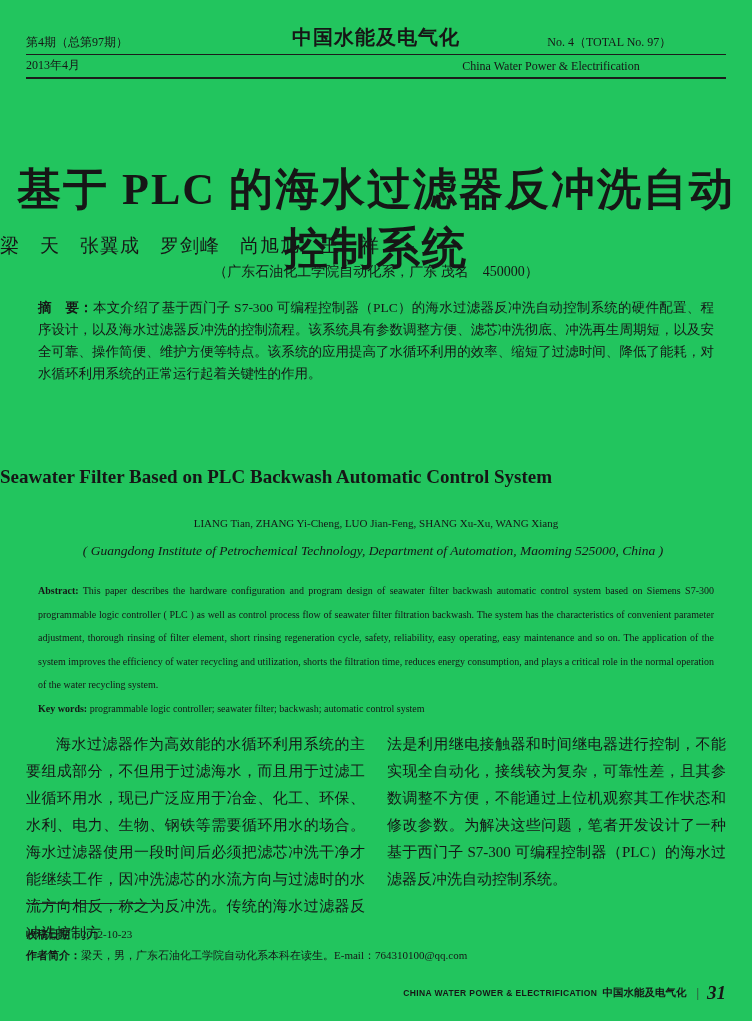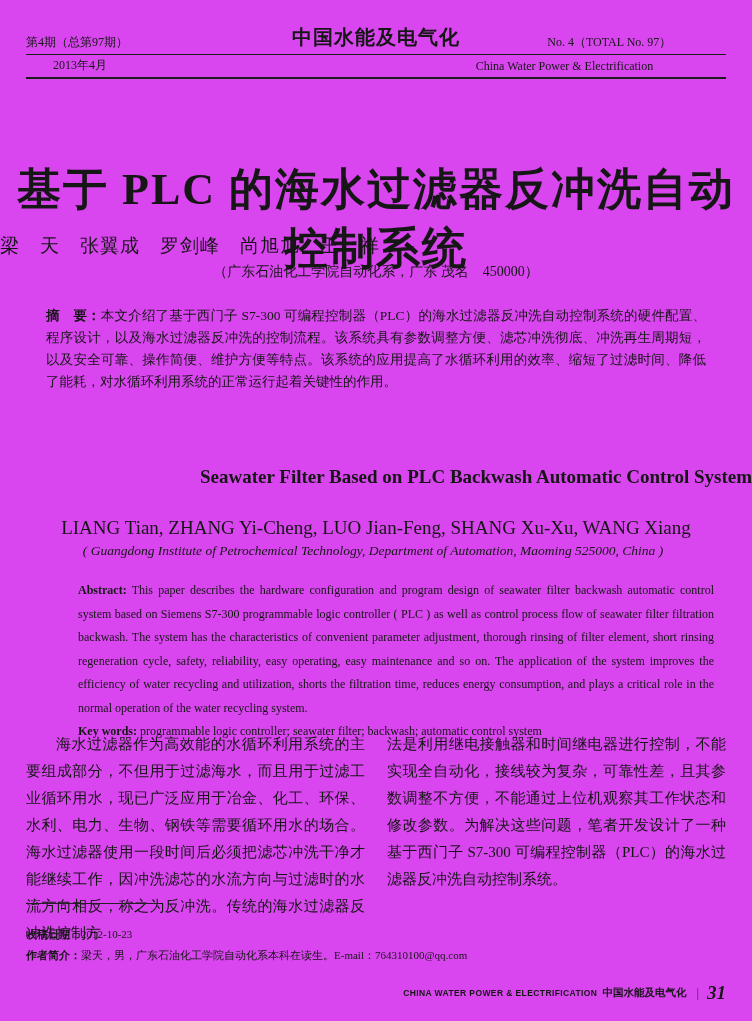--- a/index.html
+++ b/index.html
@@ -1,58 +1,58 @@
 <!DOCTYPE html>
 <html><head>
 <meta charset="utf-8">
 <style>
   html,body { margin:0; padding:0; }
   body { background:#e8e8e8; }
   .page {
     position:relative; width:752px; height:1021px; margin:0 auto;
-    background:#d946ef; color:#161616; overflow:hidden;
+    background:#22c55e; color:#161616; overflow:hidden;
     font-family:"Liberation Serif","DejaVu Serif",serif;
   }
   
   .header { position:absolute; top:24px; left:26px; right:26px; }
   .h-row { display:flex; align-items:flex-end; }
   .h-cell { flex:1; font-size:12px; padding-bottom:3px; white-space:nowrap; }
   .h-left { text-align:left; }
   .h-center { text-align:center; }
   .h-right { text-align:center; }
   .h-row1 { border-bottom:1.5px solid #1c1c1c; }
   .h-row1 .h-center { font-size:20px; font-weight:bold; letter-spacing:1px;
     font-family:"Liberation Sans","DejaVu Sans",sans-serif; }
   .h-row2 { border-bottom:2.5px solid #1c1c1c; }
-  .h-row2 .h-cell { padding-top:2px;margin-left:27px; }
+  .h-row2 .h-cell { padding-top:2px; }
   
   .title-cn { position:absolute; top:160px; left:0; right:0; text-align:center;
     font-size:44px; font-weight:bold; letter-spacing:2px; }
   .authors-cn { position:absolute; top:233px; left:0; right:0; 
     font-size:19px; font-weight:normal; letter-spacing:1px; }
   .affil-cn { position:absolute; top:263px; left:0; right:0; text-align:center;
     font-size:14px; }
   .abstract-cn { position:absolute; top:297px; left:38px; right:38px;
     font-size:13.5px; line-height:22px; text-align:justify; }
   .abstract-cn .lbl, .kw-lbl { font-weight:bold; }
   .keywords-cn { margin-top:0; }
   .class-row { position:absolute; top:416px; left:38px; right:38px; display:flex;
     font-weight:bold; font-size:13.5px; white-space:nowrap; }
   .class-item1 { width:228px; }
   .class-item2 { width:138px; }
   .class-item3 { flex:1; }
   
-  .title-en { position:absolute; top:466px; left:0; right:0; text-align:right;
+  .title-en { position:absolute; top:466px; left:0; right:0; text-align:left;
     font-size:19px; font-weight:bold; }
   .authors-en { position:absolute; top:517px; left:0; right:0; text-align:center;
-    font-size:19px; }
+    font-size:11px; }
   .affil-en { position:absolute; top:543px; left:0; right:6px; text-align:center;
     font-size:13.5px; font-style:italic; }
   .abstract-en { position:absolute; top:579px; left:38px; right:38px;
-    font-size:12px; line-height:23.5px; text-align:justify;margin-left:40px; }
+    font-size:10px; line-height:23.5px; text-align:justify; }
   .abstract-en .lbl { font-weight:bold; font-style:normal; }
   .keywords-en { margin:0; }
   
   .body-cols { position:absolute; top:731px; left:26px; right:26px; display:flex;
     gap:22px; font-size:15px; line-height:27px; text-align:justify; }
   .col { flex:1; }
   .col p { margin:0; }
   .col-left p { text-indent:2em; }
   
   .fn-divider { position:absolute; top:903px; left:26px; width:134px;
@@ -85,21 +85,21 @@
       <div class="h-cell h-left">2013年4月</div>
       <div class="h-cell h-center">China Water Power &amp; Electrification</div>
     </div>
   </div>
 
   <div class="title-cn">基于 PLC 的海水过滤器反冲洗自动控制系统</div>
   <div class="authors-cn">梁　天　张翼成　罗剑峰　尚旭旭　王　祥</div>
   <div class="affil-cn">（广东石油化工学院自动化系，广东 茂名　450000）</div>
 
   <div class="abstract-cn">
-    <p style="margin:8px;"><span class="lbl">摘　要：</span><span>本文介绍了基于西门子 S7-300 可编程控制器（PLC）的海水过滤器反冲洗自动控制系统的硬件配置、程序设计，以及海水过滤器反冲洗的控制流程。该系统具有参数调整方便、滤芯冲洗彻底、冲洗再生周期短，以及安全可靠、操作简便、维护方便等特点。该系统的应用提高了水循环利用的效率、缩短了过滤时间、降低了能耗，对水循环利用系统的正常运行起着关键性的作用。</span></p>
+    <p style="margin:0;"><span class="lbl">摘　要：</span><span>本文介绍了基于西门子 S7-300 可编程控制器（PLC）的海水过滤器反冲洗自动控制系统的硬件配置、程序设计，以及海水过滤器反冲洗的控制流程。该系统具有参数调整方便、滤芯冲洗彻底、冲洗再生周期短，以及安全可靠、操作简便、维护方便等特点。该系统的应用提高了水循环利用的效率、缩短了过滤时间、降低了能耗，对水循环利用系统的正常运行起着关键性的作用。</span></p>
   </div>
 
 
   <div class="title-en">Seawater Filter Based on PLC Backwash Automatic Control System</div>
   <div class="authors-en">LIANG Tian, ZHANG Yi-Cheng, LUO Jian-Feng, SHANG Xu-Xu, WANG Xiang</div>
   <div class="affil-en">( Guangdong Institute of Petrochemical Technology, Department of Automation, Maoming 525000, China )</div>
 
   <div class="abstract-en">
     <p style="margin:0;"><span class="lbl">Abstract:</span> <span>This paper describes the hardware configuration and program design of seawater filter backwash automatic control system based on Siemens S7-300 programmable logic controller ( PLC ) as well as control process flow of seawater filter filtration backwash. The system has the characteristics of convenient parameter adjustment, thorough rinsing of filter element, short rinsing regeneration cycle, safety, reliability, easy operating, easy maintenance and so on. The application of the system improves the efficiency of water recycling and utilization, shorts the filtration time, reduces energy consumption, and plays a critical role in the normal operation of the water recycling system.</span></p>
     <p class="keywords-en"><span class="lbl">Key words:</span> <span>programmable logic controller; seawater filter; backwash; automatic control system</span></p>

